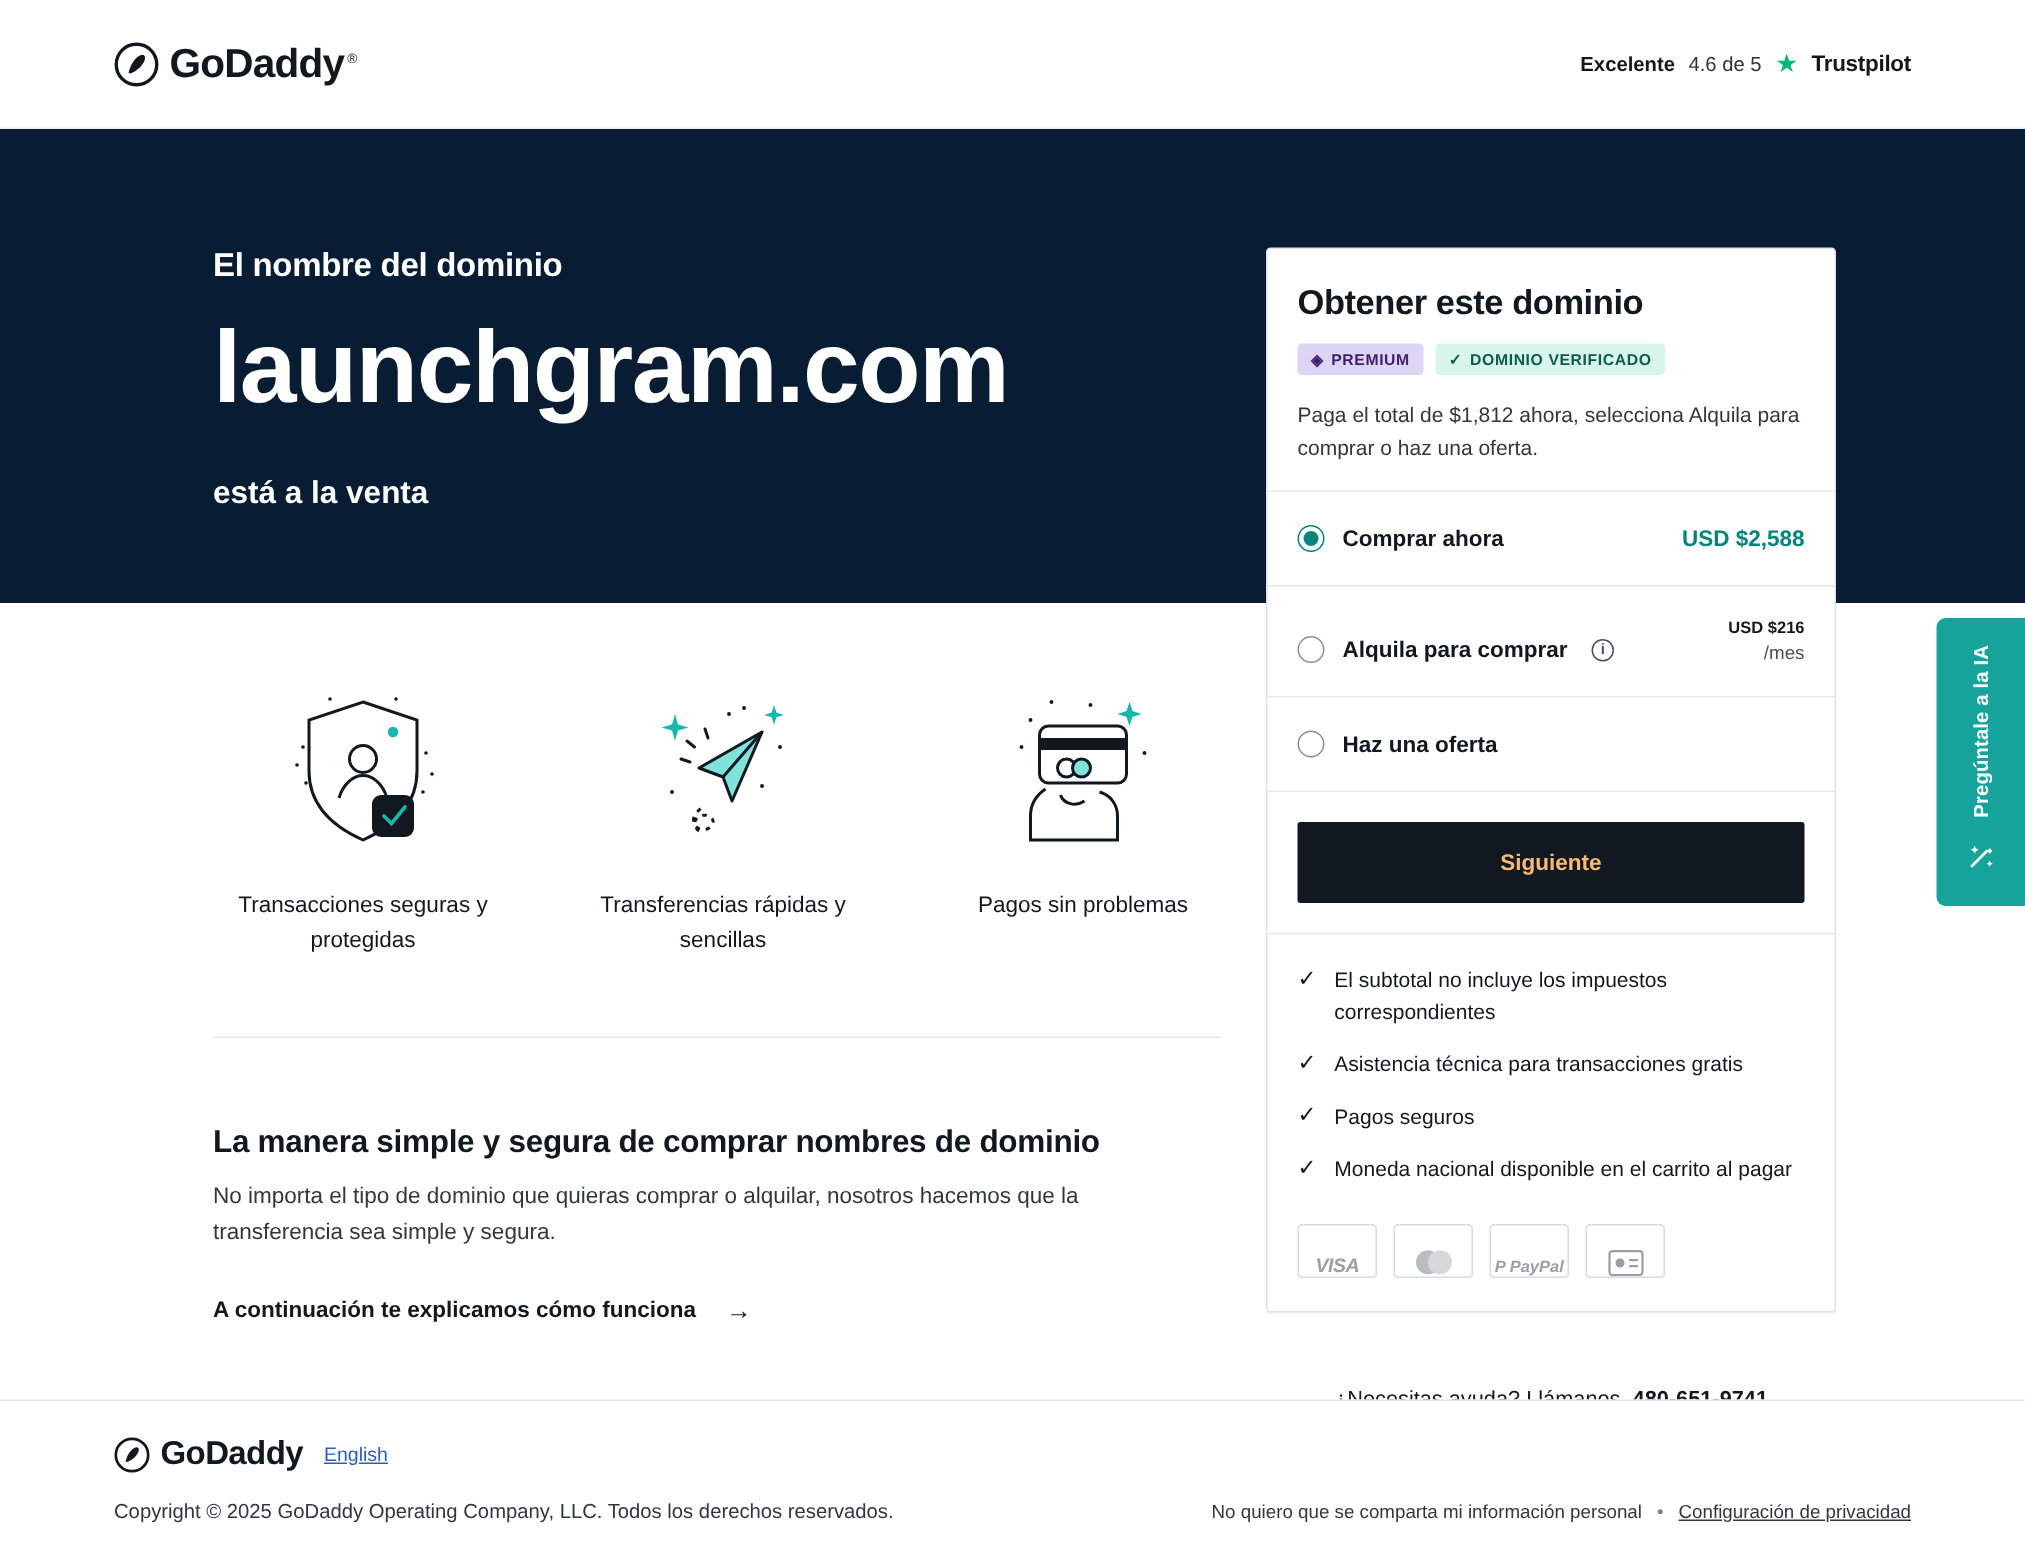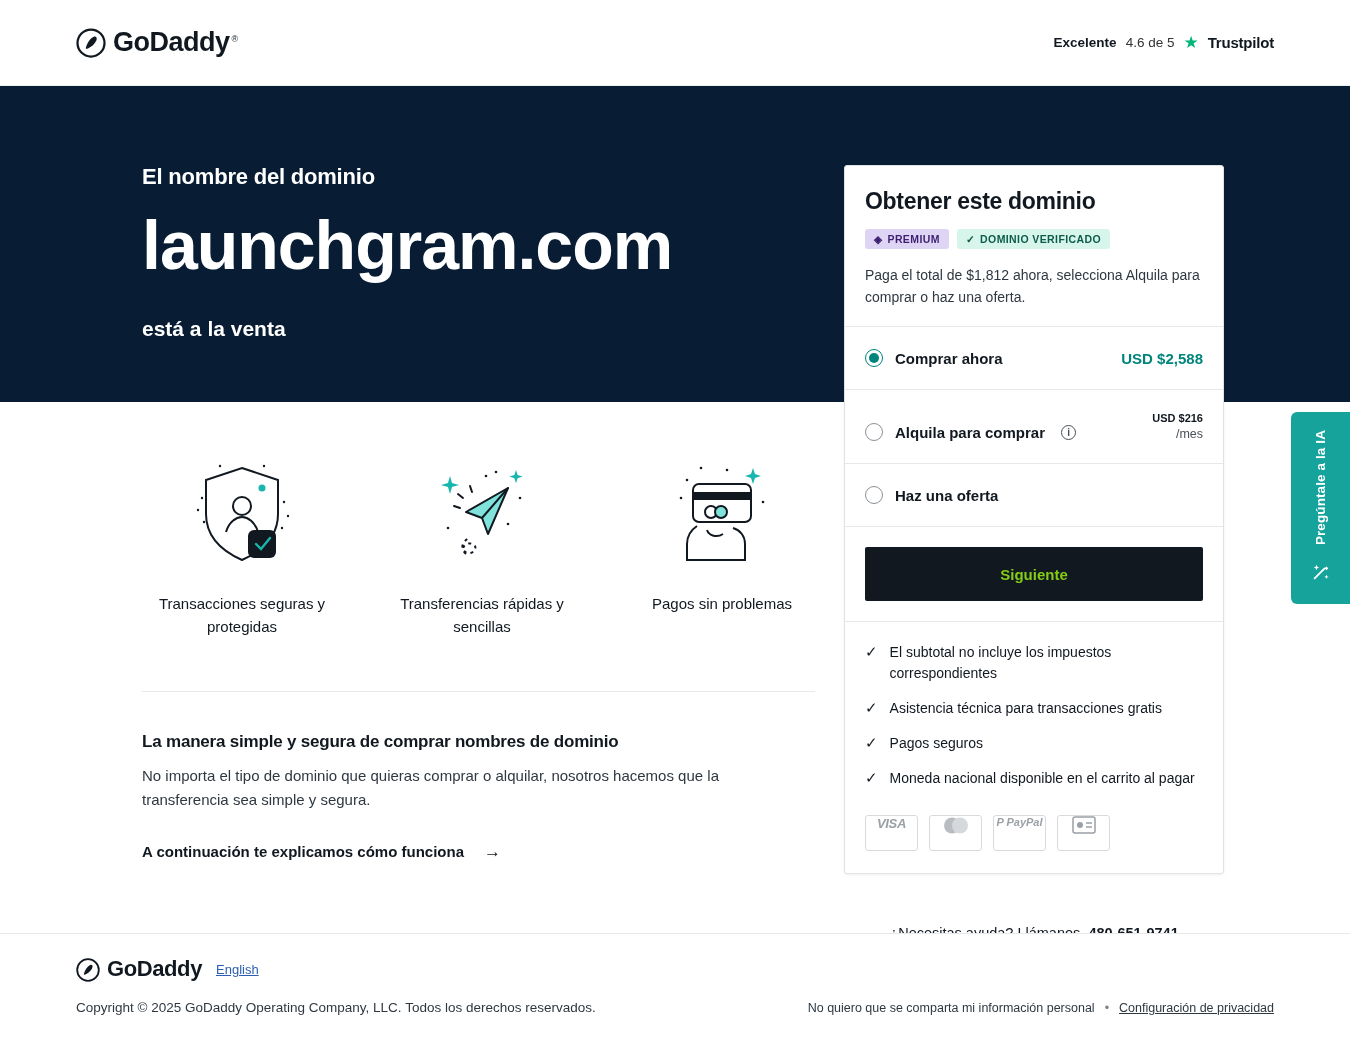--- a/index.html
+++ b/index.html
@@ -52,21 +52,21 @@
   }
   .feature { width: 240px; text-align: center; }
   .feature-art { height: 120px; display: flex; align-items: center; justify-content: center; }
   .feature-label {
     margin-top: 18px; font-size: 15px; color: #111820; line-height: 1.55;
     padding: 0 26px;
   }
   .divider { height: 1px; background: #e6e8ea; margin: 52px 30px 0 20px; }
 
   .blurb { padding: 40px 0 0 20px; width: 680px; }
-  .blurb h3 { font-size: 17px; font-weight: 700; letter-spacing: -0.2px; }
+  .blurb h3 { font-size: 21px; font-weight: 700; letter-spacing: -0.2px; margin-top: 18px; }
   .blurb p { font-size: 15px; color: #2f3841; line-height: 1.6; margin-top: 12px; }
   .blurb-link {
     display: inline-flex; align-items: center; gap: 20px;
     margin-top: 30px; font-size: 15px; font-weight: 700; color: #111820;
     text-decoration: none;
   }
   .arrow-r { font-size: 17px; }
 
   
   .card {
@@ -109,32 +109,32 @@
     font-size: 10px; line-height: 13px; text-align: center; color: #4a5158;
     font-weight: 700; font-style: normal; margin-left: 4px; display: inline-block;
   }
   .opt-right { text-align: right; }
   .price-teal { font-size: 15px; font-weight: 700; color: #00857d; }
   .price-dark { font-size: 11px; font-weight: 700; color: #111820; }
   .price-per { font-size: 12.5px; color: #4a5158; margin-top: 3px; }
 
   .cta-wrap { padding: 20px; border-bottom: 1px solid #e6e8ea; }
   .cta {
-    width: 100%; height: 54px; background: #111820; color: #84cc16;
+    width: 100%; height: 54px; background: #111820; color: #fdba74;
     border: none; border-radius: 2px; font-size: 15px; font-weight: 700;
     font-family: inherit; cursor: pointer;
   }
   .perks { padding: 20px 20px 6px 20px; }
   .perk { display: flex; gap: 12px; align-items: flex-start; margin-bottom: 14px; }
   .perk-check { color: #111820; font-size: 15px; line-height: 1.35; }
   .perk-text { font-size: 14px; color: #111820; line-height: 1.5; }
   .pays { display: flex; gap: 11px; padding: 6px 20px 22px 20px; }
   .pay {
     width: 53px; height: 36px; border: 1px solid #d7dbde; border-radius: 3px;
-    display: flex; align-items: flex-start; justify-content: center; background: #fff;
+    display: flex; align-items: flex-end; justify-content: center; background: #fff;
   }
   .pay-visa { font-size: 13px; font-weight: 700; font-style: italic; color: #9aa0a6; letter-spacing: -.3px; }
   .pay-pp { font-size: 11px; font-weight: 700; font-style: italic; color: #9aa0a6; }
 
   .help {
     position: absolute; top: 925px; right: 126px; width: 380px;
     text-align: center; font-size: 14.5px; color: #111820;
   }
   .help a { color: #111820; font-weight: 700; text-decoration: underline; }
 

